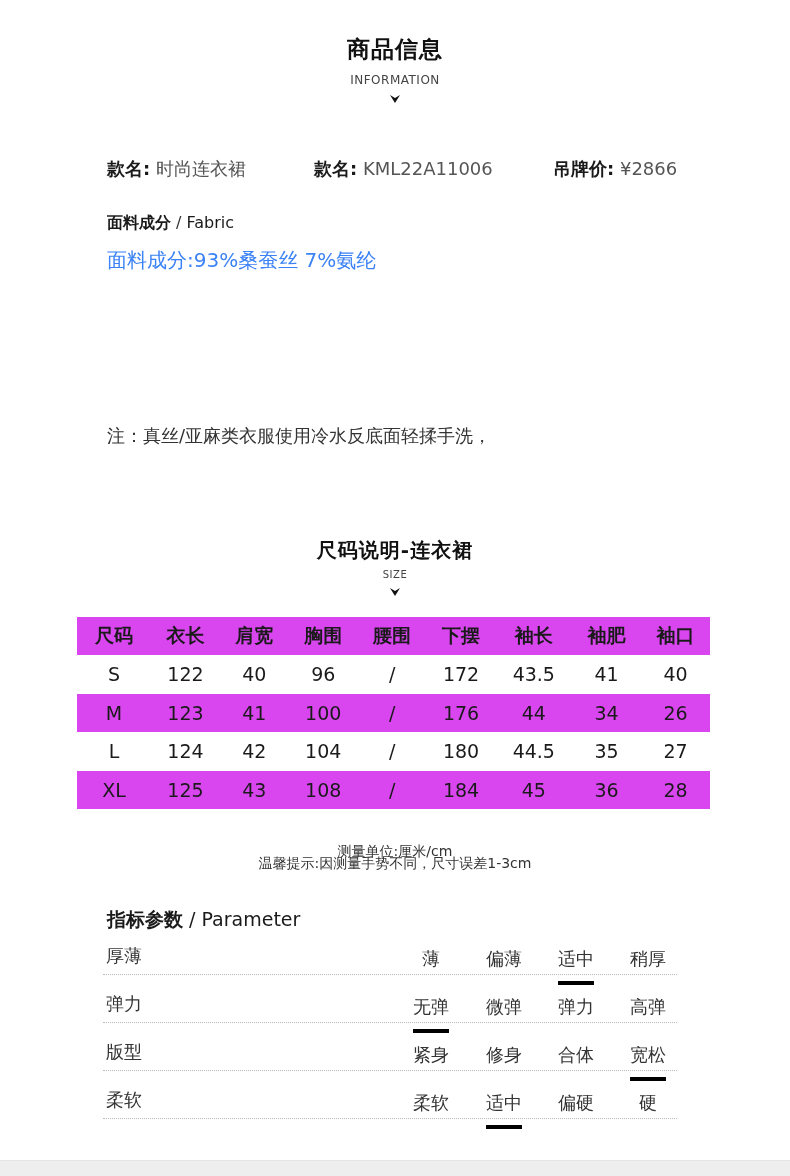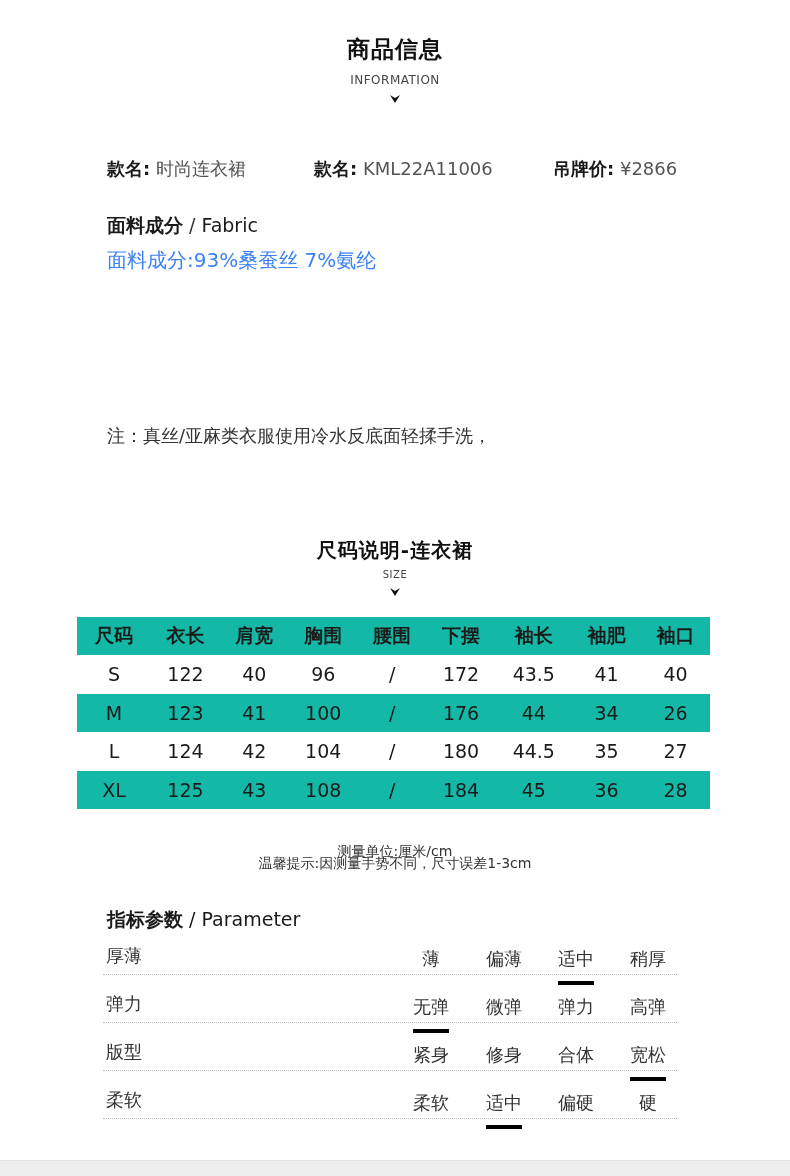--- a/index.html
+++ b/index.html
@@ -16,32 +16,32 @@
   #size-head { top: 537px; }
   #size-head .cn { font-size: 20px; }
   #size-head .en { font-size: 10px; margin-top: 5px; }
 
   .info-row { position: absolute; top: 157px; font-size: 18px; color: #555; white-space: nowrap; }
   .info-row .k { color: #1a1a1a; font-weight: bold; }
   #info-style { left: 107px; }
   #info-code { left: 314px; }
   #info-price { left: 553px; }
 
-  .fabric-title { position: absolute; left: 107px; top: 213px; font-size: 19px; color: #1a1a1a; }
+  .fabric-title { position: absolute; left: 107px; top: 213px; font-size: 16px; color: #1a1a1a; }
   .fabric-title b { font-weight: bold; }
   .fabric-title .sep { color: #333; font-weight: normal; }
   .fabric-value { position: absolute; left: 107px; top: 247px; font-size: 20px; color: #3b82f6; }
 
   .note { position: absolute; left: 107px; top: 420px; font-size: 18px; color: #333; line-height: 31px; }
 
   .size-table { position: absolute; left: 77px; top: 617px; width: 633px; border-collapse: collapse; }
   .size-table th, .size-table td { text-align: center; font-size: 19px; color: #1a1a1a; padding: 0; }
   .size-table th { height: 38px; font-weight: bold; }
   .size-table td { height: 38.5px; }
-  .size-table tr.shade { background: #14b8a6; }
+  .size-table tr.shade { background: #d946ef; }
   .size-table .col0 { width: 74px; }
 
   .units { position: absolute; left: 0; width: 790px; text-align: center; font-size: 14px; color: #333; }
   #units-1 { top: 831px; margin-top: 12px; }
   #units-2 { top: 855px; }
 
   .param-title { position: absolute; left: 107px; top: 907px; font-size: 19px; color: #1a1a1a; }
   .param-title b { font-weight: bold; }
 
   .param-row { position: absolute; left: 103px; width: 574px; height: 48px; border-bottom: 1px dotted #bbbbbb; }

